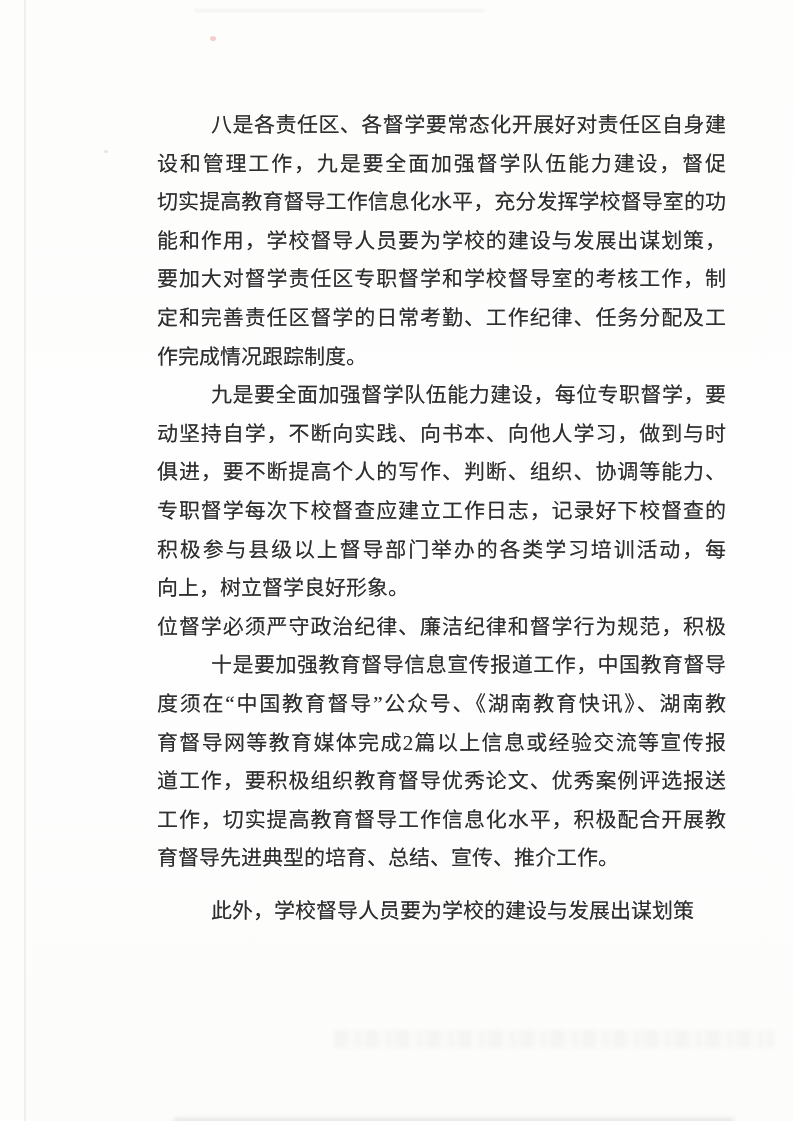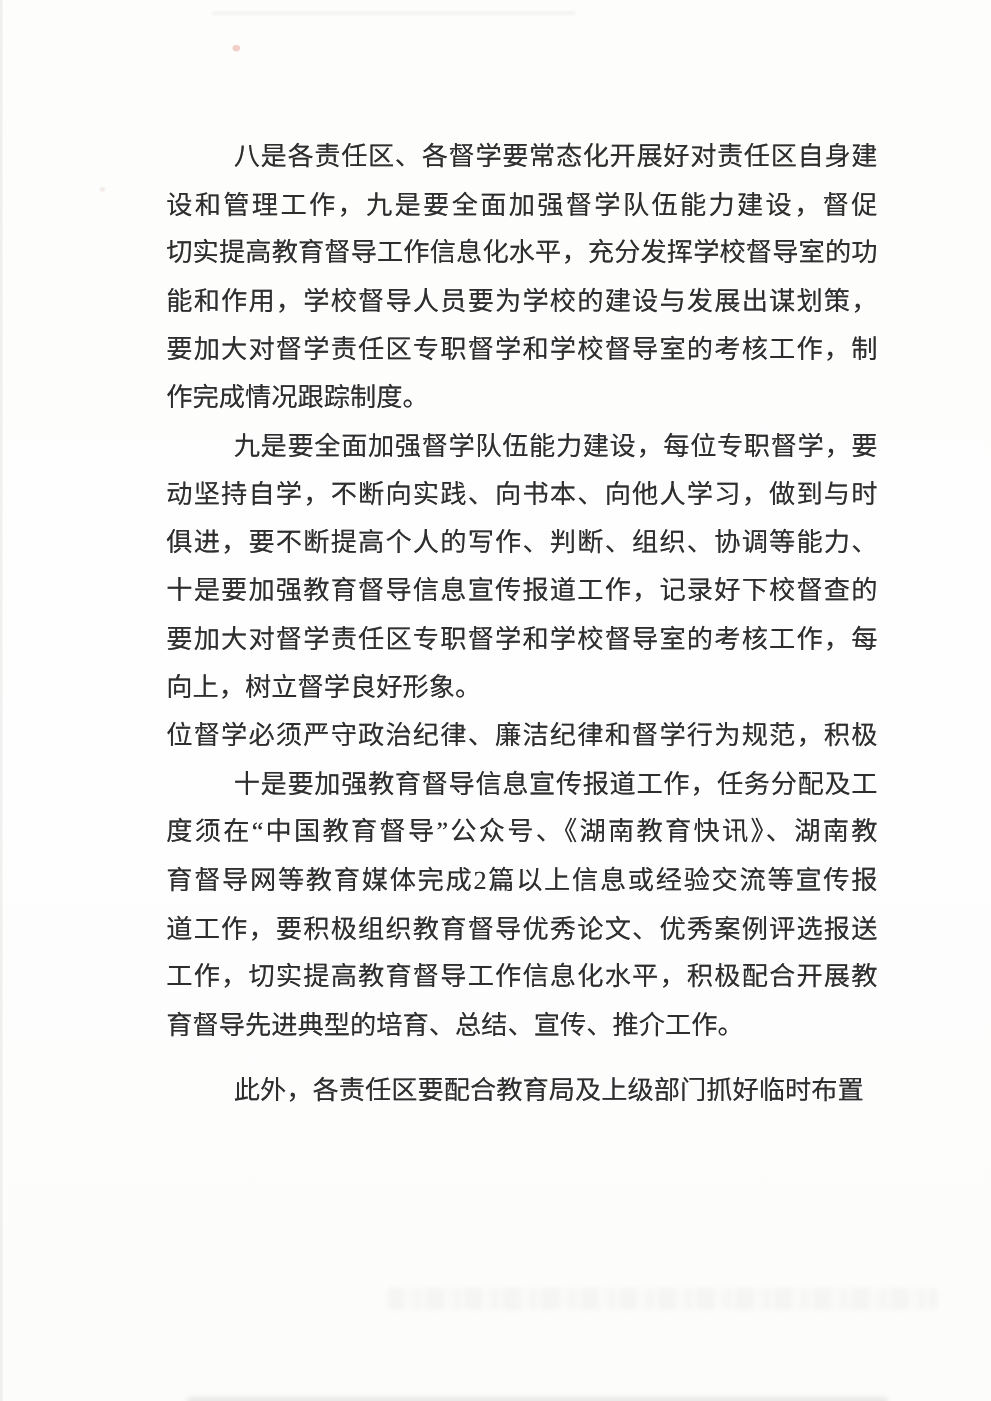--- a/index.html
+++ b/index.html
@@ -11,20 +11,21 @@
     height: 1121px;
     position: relative;
     overflow: hidden;
     background: #fdfdfc;
     font-family: "Liberation Serif", serif;
   }
   .paper {
     position: absolute;
     inset: 0;
     background: linear-gradient(180deg, #fdfdfc 0%, #fefefe 55%, #fcfcfb 100%);
+    margin-left: 24px;
   }
   
   .edge-shade-left {
     position: absolute;
     left: 0; top: 0;
     width: 2px; height: 1121px;
     background: rgba(200,200,196,0.25);
   }
   .edge-streak-top {
     position: absolute;
@@ -111,39 +112,40 @@
   <div class="speck-pink"></div>
   <div class="speck-small"></div>
 
   <div class="text-block">
       <div class="paragraph">
         <div class="line para-start">八是各责任区、各督学要常态化开展好对责任区自身建</div>
         <div class="line">设和管理工作，九是要全面加强督学队伍能力建设，督促</div>
         <div class="line">切实提高教育督导工作信息化水平，充分发挥学校督导室的功</div>
         <div class="line">能和作用，学校督导人员要为学校的建设与发展出谋划策，</div>
         <div class="line">要加大对督学责任区专职督学和学校督导室的考核工作，制</div>
+        <div class="line">定和完善责任区督学的日常考勤、工作纪律、任务分配及工</div>
         <div class="line para-end">作完成情况跟踪制度。</div>
       </div>
       <div class="paragraph">
         <div class="line para-start">九是要全面加强督学队伍能力建设，每位专职督学，要</div>
         <div class="line">动坚持自学，不断向实践、向书本、向他人学习，做到与时</div>
         <div class="line">俱进，要不断提高个人的写作、判断、组织、协调等能力、</div>
-        <div class="line">十是要加强教育督导信息宣传报道工作，记录好下校督查的</div>
-        <div class="line">要加大对督学责任区专职督学和学校督导室的考核工作，每</div>
+        <div class="line">专职督学每次下校督查应建立工作日志，记录好下校督查的</div>
+        <div class="line">积极参与县级以上督导部门举办的各类学习培训活动，每</div>
         <div class="line para-end">向上，树立督学良好形象。</div>
         <div class="line">位督学必须严守政治纪律、廉洁纪律和督学行为规范，积极</div>
       </div>
       <div class="paragraph">
-        <div class="line para-start">十是要加强教育督导信息宣传报道工作，任务分配及工</div>
+        <div class="line para-start">十是要加强教育督导信息宣传报道工作，中国教育督导</div>
         <div class="line">度须在“中国教育督导”公众号、《湖南教育快讯》、湖南教</div>
         <div class="line">育督导网等教育媒体完成2篇以上信息或经验交流等宣传报</div>
         <div class="line">道工作，要积极组织教育督导优秀论文、优秀案例评选报送</div>
         <div class="line">工作，切实提高教育督导工作信息化水平，积极配合开展教</div>
         <div class="line para-end">育督导先进典型的培育、总结、宣传、推介工作。</div>
       </div>
       <div class="paragraph extra-space">
-        <div class="line para-start para-end">此外，各责任区要配合教育局及上级部门抓好临时布置</div>
+        <div class="line para-start para-end">此外，学校督导人员要为学校的建设与发展出谋划策</div>
       </div>
     </div>
 
   <div class="bleed-ghost"></div>
   <div class="bleed-ghost2"></div>
 </div>
 
 </body></html>

